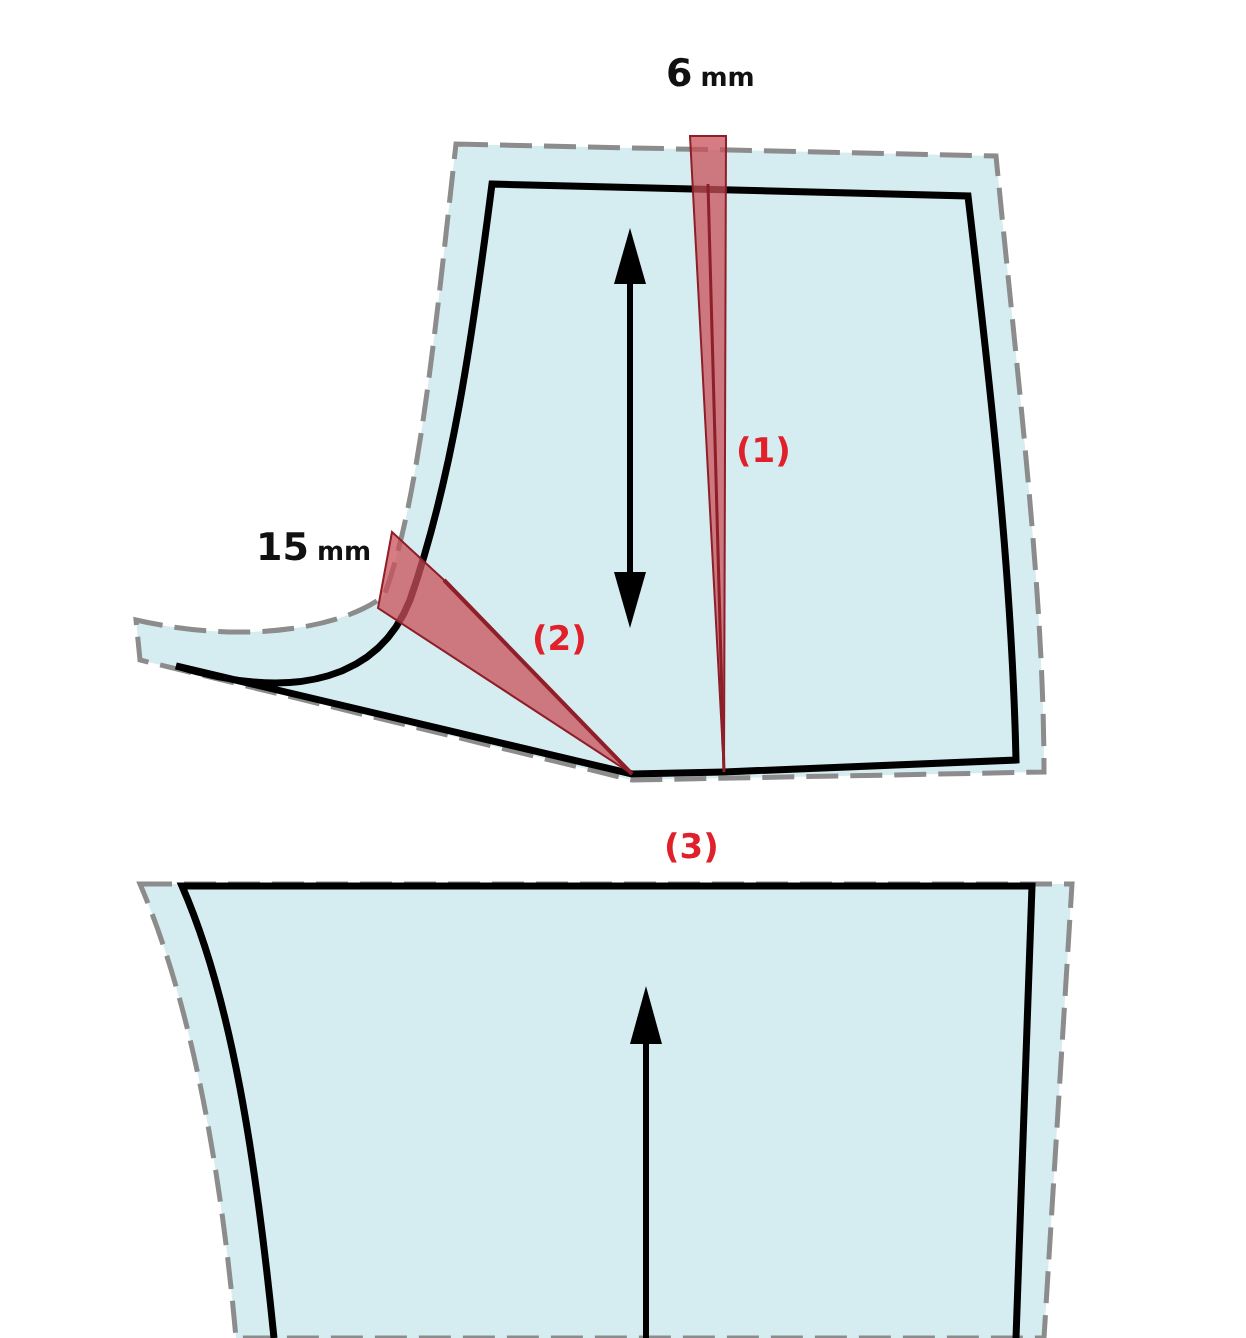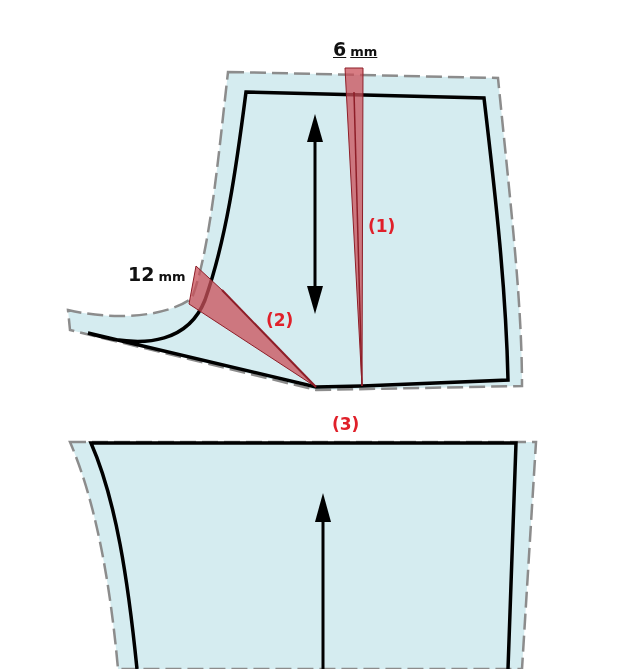--- a/index.html
+++ b/index.html
@@ -39,22 +39,22 @@
   <path d="M70,442 L536,442 L522,669 L118,669 C110,580 95,500 70,442 Z" fill="#d5ecf0" stroke="#8c8c8c" stroke-width="2.5" stroke-dasharray="16,6"></path>
 
   <path d="M137,669 C128,580 116,500 91,443 L516,443 L508,669" fill="none" stroke="#000" stroke-width="3.5"></path>
 
   <g>
     <line x1="323" y1="520" x2="323" y2="669" stroke="#000" stroke-width="3"></line>
     <polygon points="323,493 315,522 331,522" fill="#000"></polygon>
   </g>
 </svg>
 
-<div class="lbl meas" style="left:333px; top:38px;text-decoration:underline;">
+<div class="lbl meas" style="left:333px; top:26px;">
   <span>6</span><span class="unit">mm</span>
 </div>
 <div class="lbl meas" style="left:128px; top:263px;">
-  <span>12</span><span class="unit">mm</span>
+  <span>15</span><span class="unit">mm</span>
 </div>
 
 <div class="lbl red" style="left:368px; top:216px;">(1)</div>
 <div class="lbl red" style="left:266px; top:310px;">(2)</div>
 <div class="lbl red" style="left:332px; top:414px;">(3)</div>
 
 </body></html>

